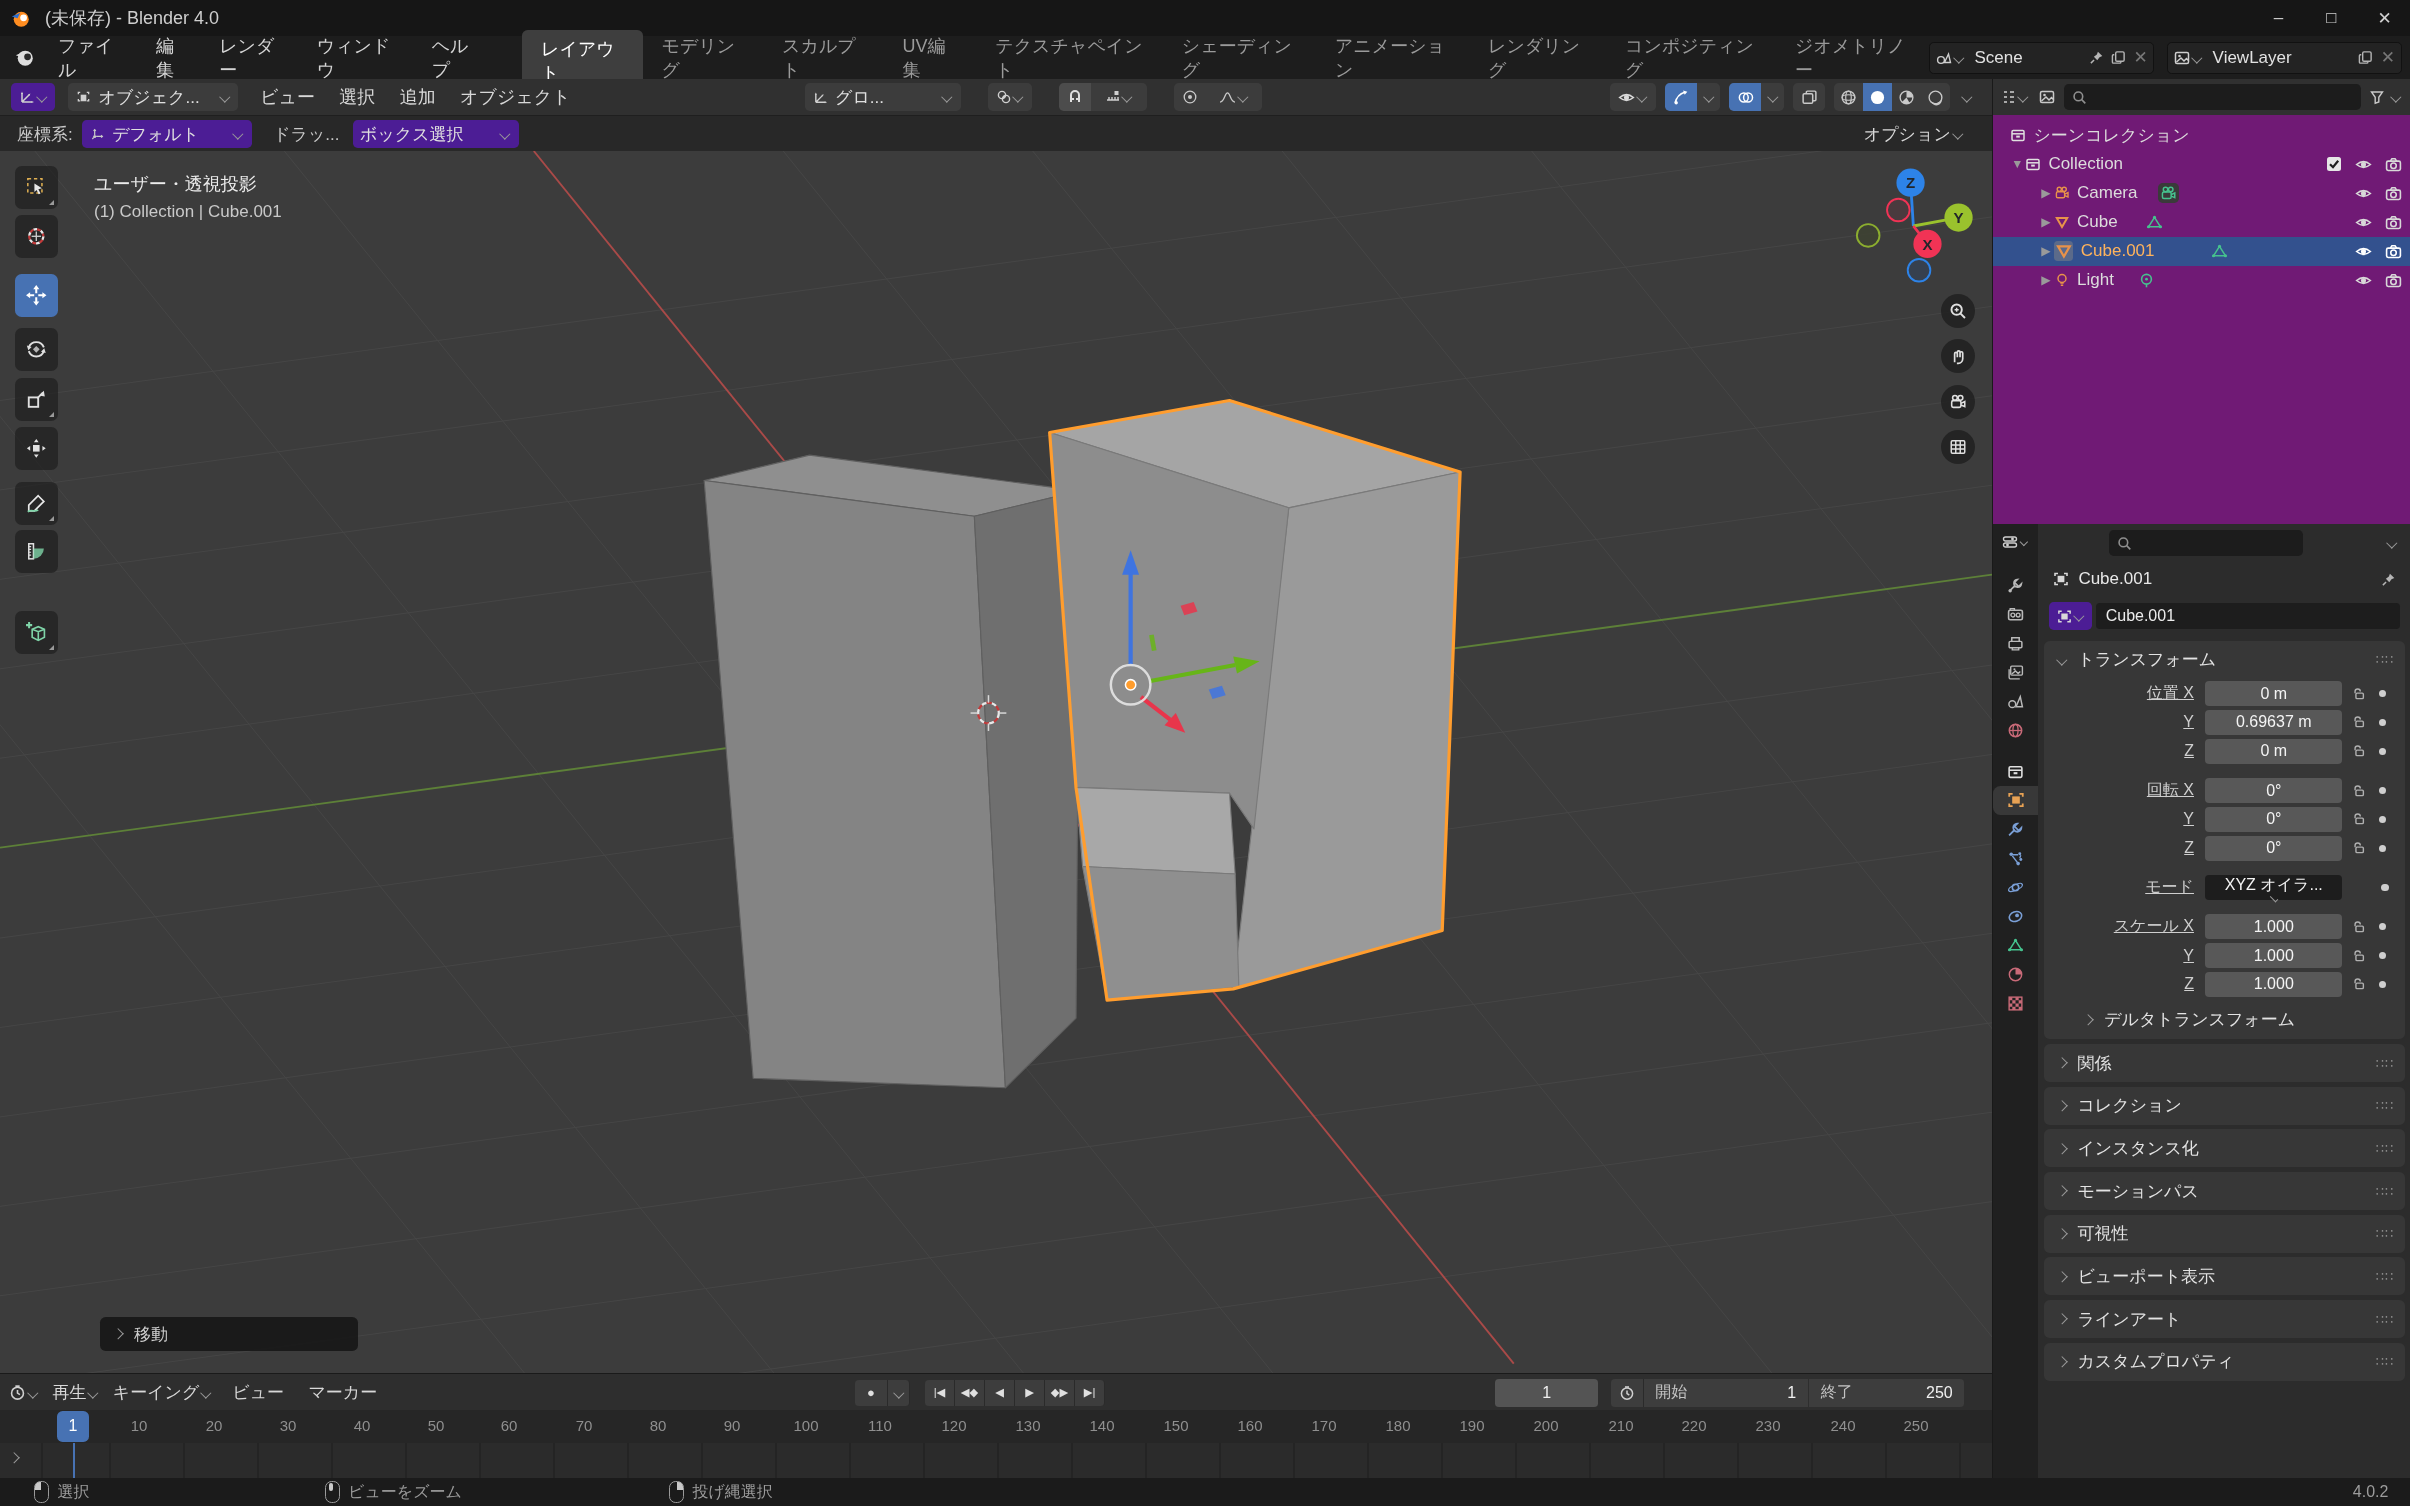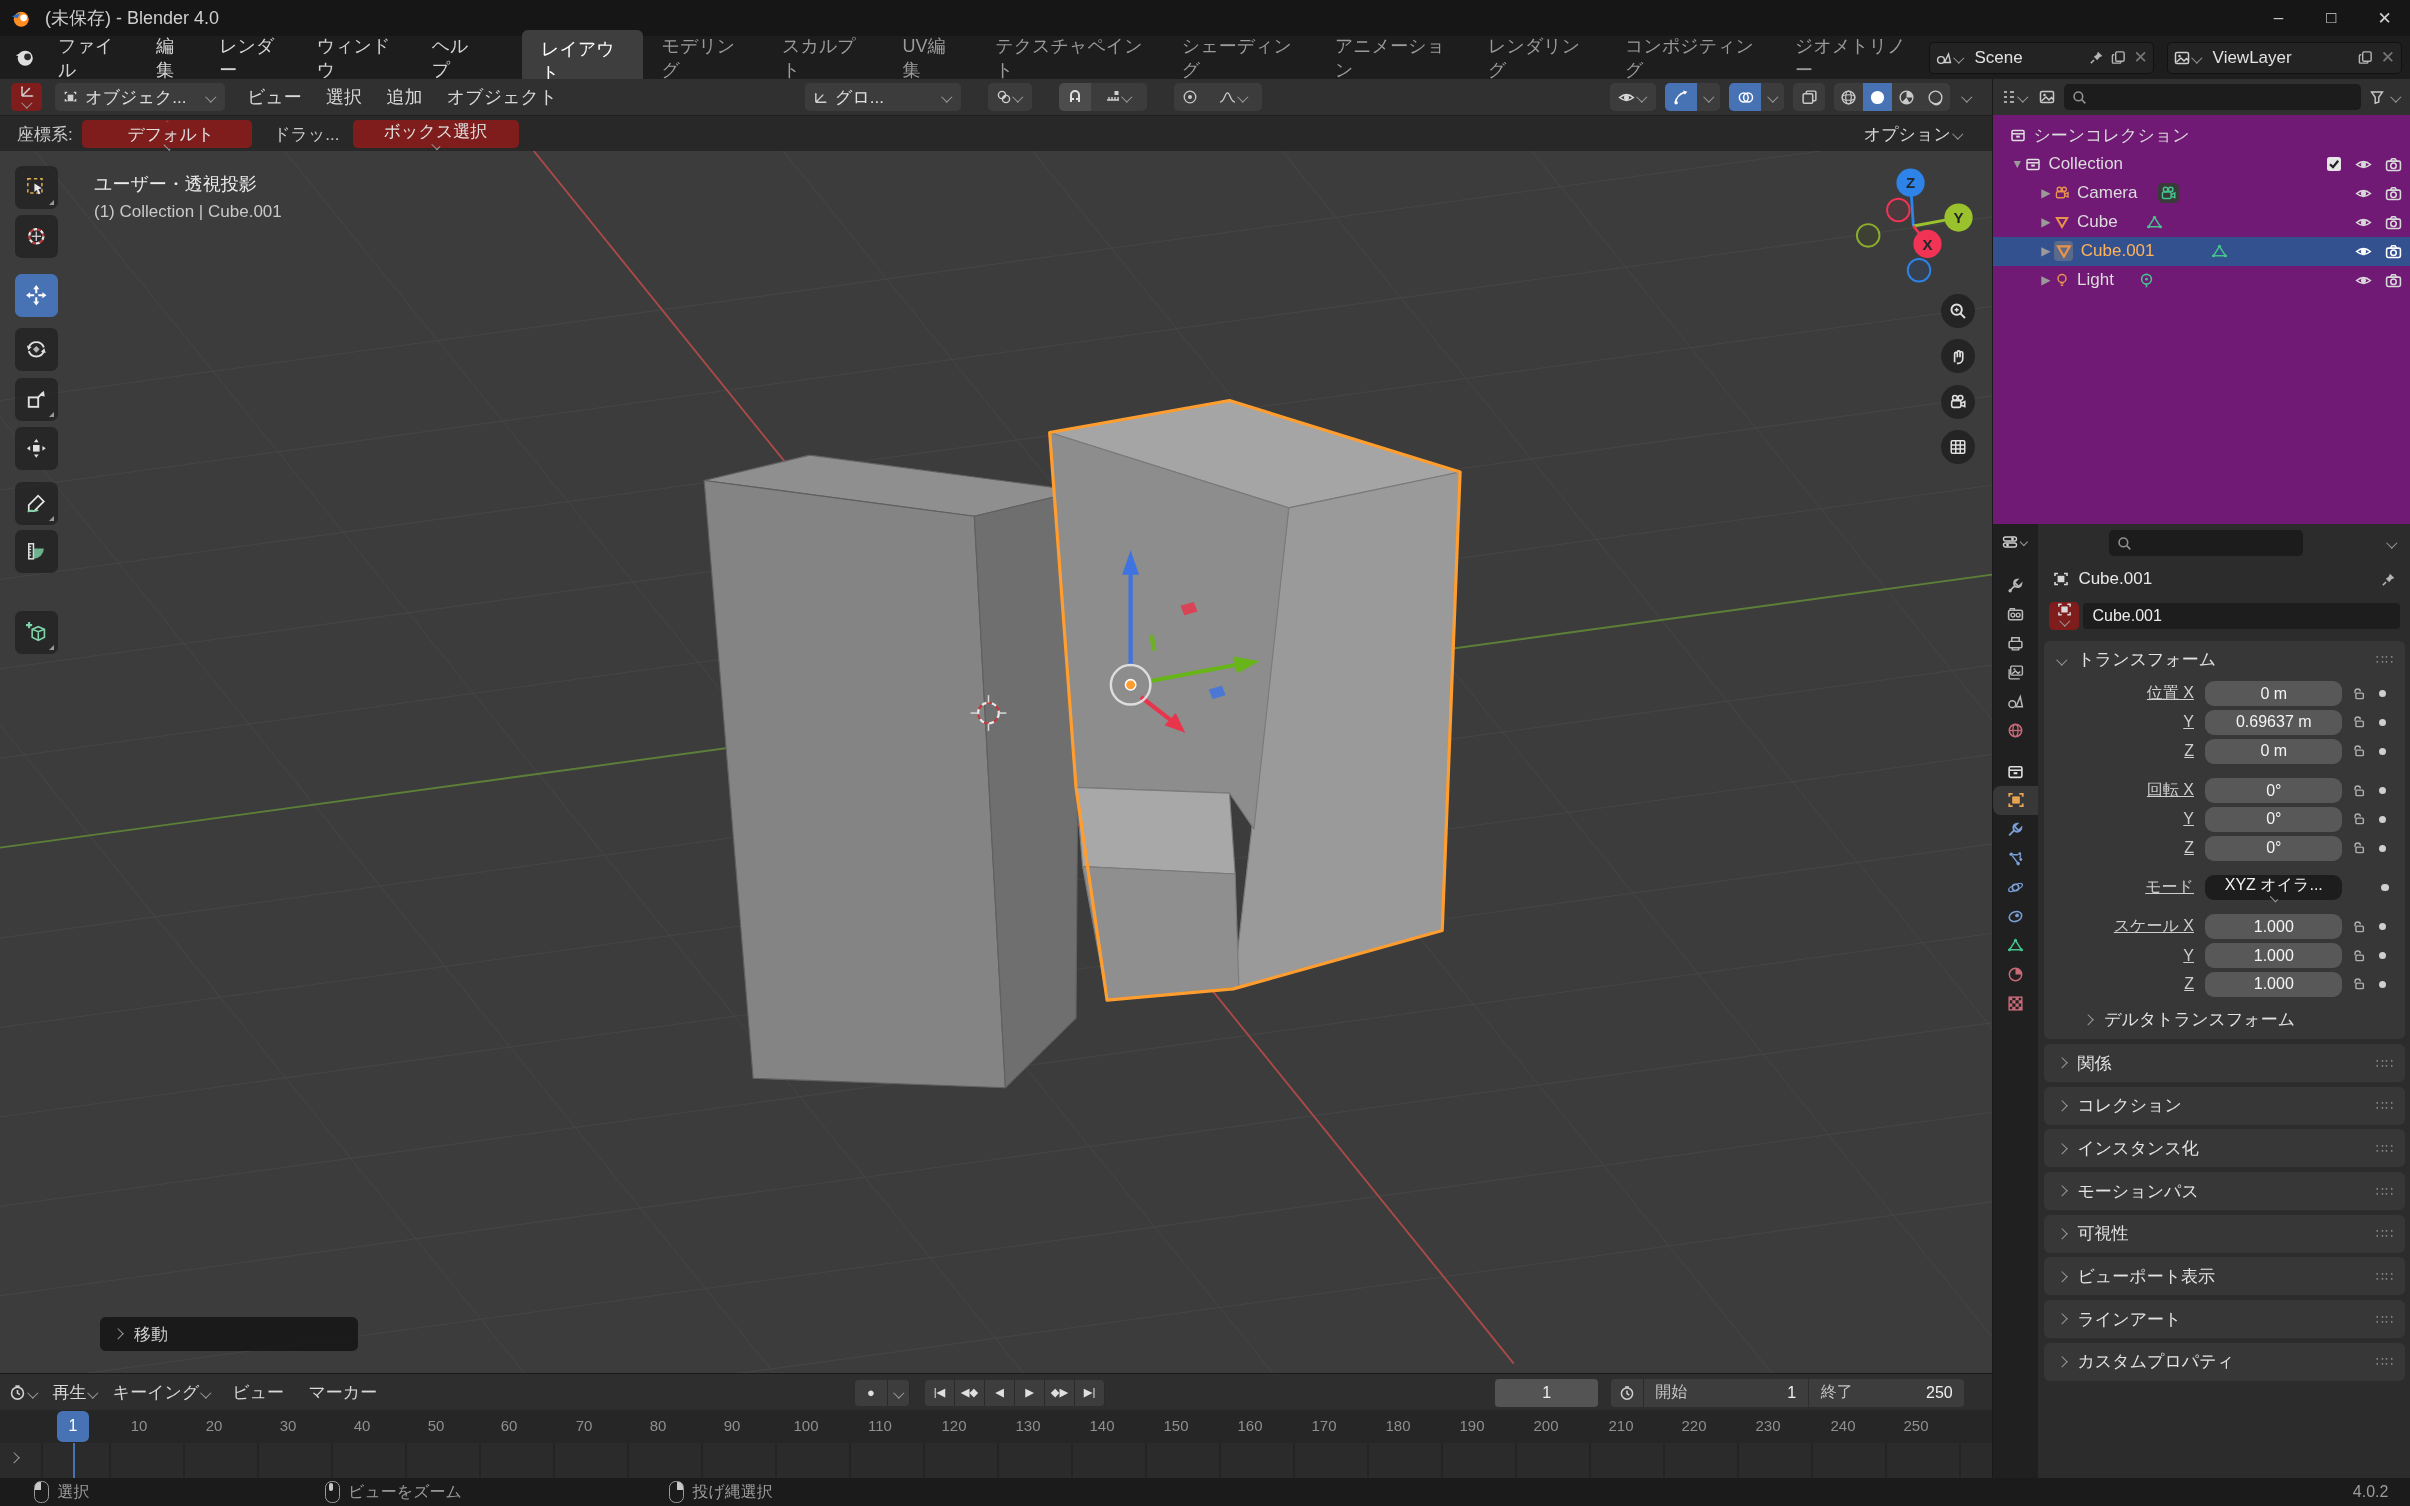--- a/index.html
+++ b/index.html
@@ -20,21 +20,21 @@
   .menu{padding:5.6px 15px;color:#d4d4d4;font-size:18px;}
   .tab{padding:7.5px 19px;color:#9a9a9a;font-size:18px;border-radius:5.6px 5.6px 0 0;}
   .tab.active{background:#3e3e3e;color:#fff;margin-top:7px;}
   .selector{display:flex;align-items:center;background:#232323;border:0.9px solid #111;border-radius:4.7px;height:30px;padding:0 5.6px;}
   .selector .name{padding:0 9.4px;font-size:17px;color:#e2e2e2;}
   
   #vp-header{left:0;top:79px;width:1992px;height:36px;background:#303030;display:flex;align-items:center;}
   #vp-tools{left:0;top:115px;width:1992px;height:36px;background:#282828;display:flex;align-items:center;border-top:0.9px solid #1f1f1f;}
   #vp-canvas{left:0;top:151px;width:1992px;height:1222px;background:#3c3c3c;overflow:hidden;}
   .dd{display:flex;align-items:center;background:#3c3c3c;border-radius:4.7px;height:28px;padding:0 7.5px;color:#e0e0e0;font-size:17px;}
-  .dd.dark{background:#7f1d1d;flex-direction:column;}
+  .dd.dark{background:#4c1d95;}
   .btn{display:flex;align-items:center;justify-content:center;background:#3c3c3c;border-radius:4.7px;height:28px;}
   .btn.on{background:#4772b3;}
   .seg{border-radius:0;}
   .seg.first{border-radius:4.7px 0 0 4.7px;}
   .seg.last{border-radius:0 4.7px 4.7px 0;}
   .vp-menu{padding:3.8px 12.2px;color:#d8d8d8;font-size:18px;}
   #ovl-text{left:94px;top:19px;line-height:28px;pointer-events:none;}
   #ovl-text .l1{font-size:18px;color:#ececec;}
   #ovl-text .l2{font-size:17px;color:#c9c9c9;}
   
@@ -57,21 +57,21 @@
   
   #tabstrip{left:1992px;top:524px;width:45px;height:955px;background:#202020;border-left:0.9px solid #191919;}
   #props{left:2038px;top:524px;width:373px;height:955px;background:#2c2c2c;}
   .ptab{width:45px;height:29px;display:flex;align-items:center;justify-content:center;}
   .ptab.on{background:#383838;border-radius:7.5px 0 0 7.5px;}
   .panel{background:#373737;border-radius:5.6px;margin:4.7px 5.6px;padding:0;}
   .panel-h{display:flex;align-items:center;height:38px;padding:0 11.3px;color:#e3e3e3;font-size:17px;gap:9.4px;}
   .grip{margin-left:auto;color:#8a8a8a;font-size:13px;letter-spacing:0.9px;}
   .trow{display:flex;align-items:center;height:28px;margin:0.9px 9.4px;}
   .trow .tl{width:141px;text-align:right;padding-right:11.3px;color:#cfcfcf;font-size:16px;text-decoration:underline;}
-  .trow .tv{width:137px;height:25.4px;background:#585858;border-radius:9px;display:flex;align-items:center;justify-content:center;color:#f4f4f4;font-size:16px;}
+  .trow .tv{width:137px;height:25.4px;background:#585858;border-radius:4px;display:flex;align-items:center;justify-content:center;color:#f4f4f4;font-size:16px;}
   .trow .tv.darkf{background:#1d1d1d;justify-content:space-between;padding:0 7.5px;width:122px;flex-direction:column;}
   .trow .dot{width:7.5px;height:7.5px;border-radius:50%;background:#cfcfcf;margin-left:13px;}
   .trow .lk{margin-left:9.4px;}
   
   #tl-header{left:0;top:1373px;width:1992px;height:37px;background:#2e2e2e;display:flex;align-items:center;border-top:0.9px solid #1a1a1a;}
   #tl-ruler{left:0;top:1410px;width:1992px;height:33px;background:#262626;}
   #tl-track{left:0;top:1443px;width:1992px;height:36px;background:#2b2b2b;
             background-image:repeating-linear-gradient(90deg,#242424 0 1.9px,transparent 1.9px 74px);background-position:109px 0;}
   .rnum{position:absolute;top:6.6px;transform:translateX(-50%);color:#8f8f8f;font-size:15px;}
   #playhead{position:absolute;left:57px;top:0.9px;width:32px;height:31px;background:#4772b3;border-radius:5.6px;color:#fff;display:flex;align-items:center;justify-content:center;font-size:16px;}

